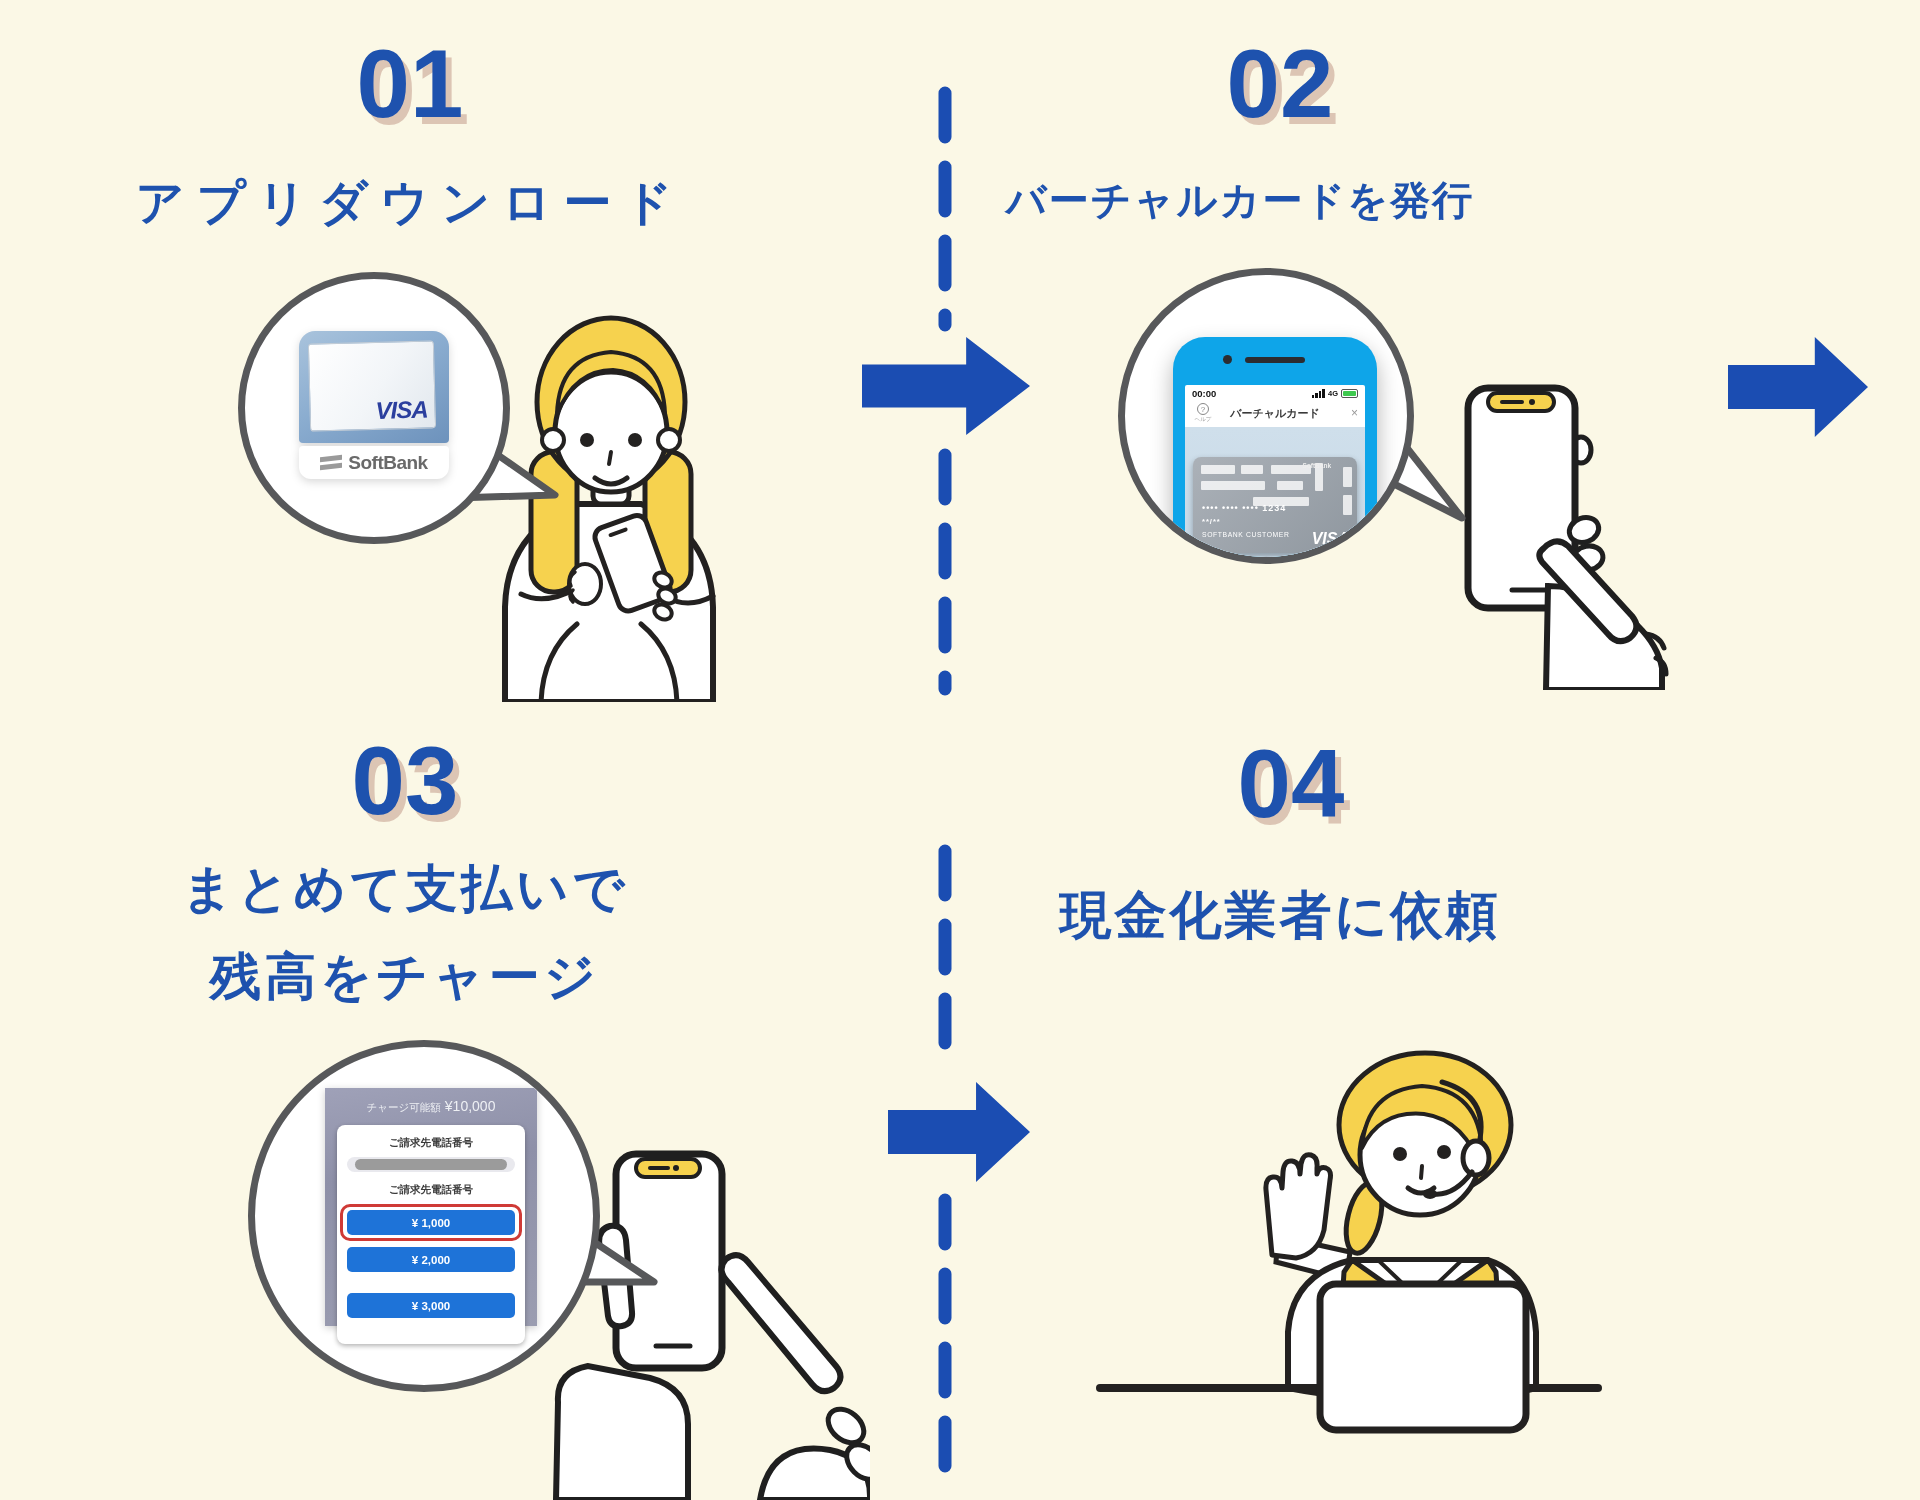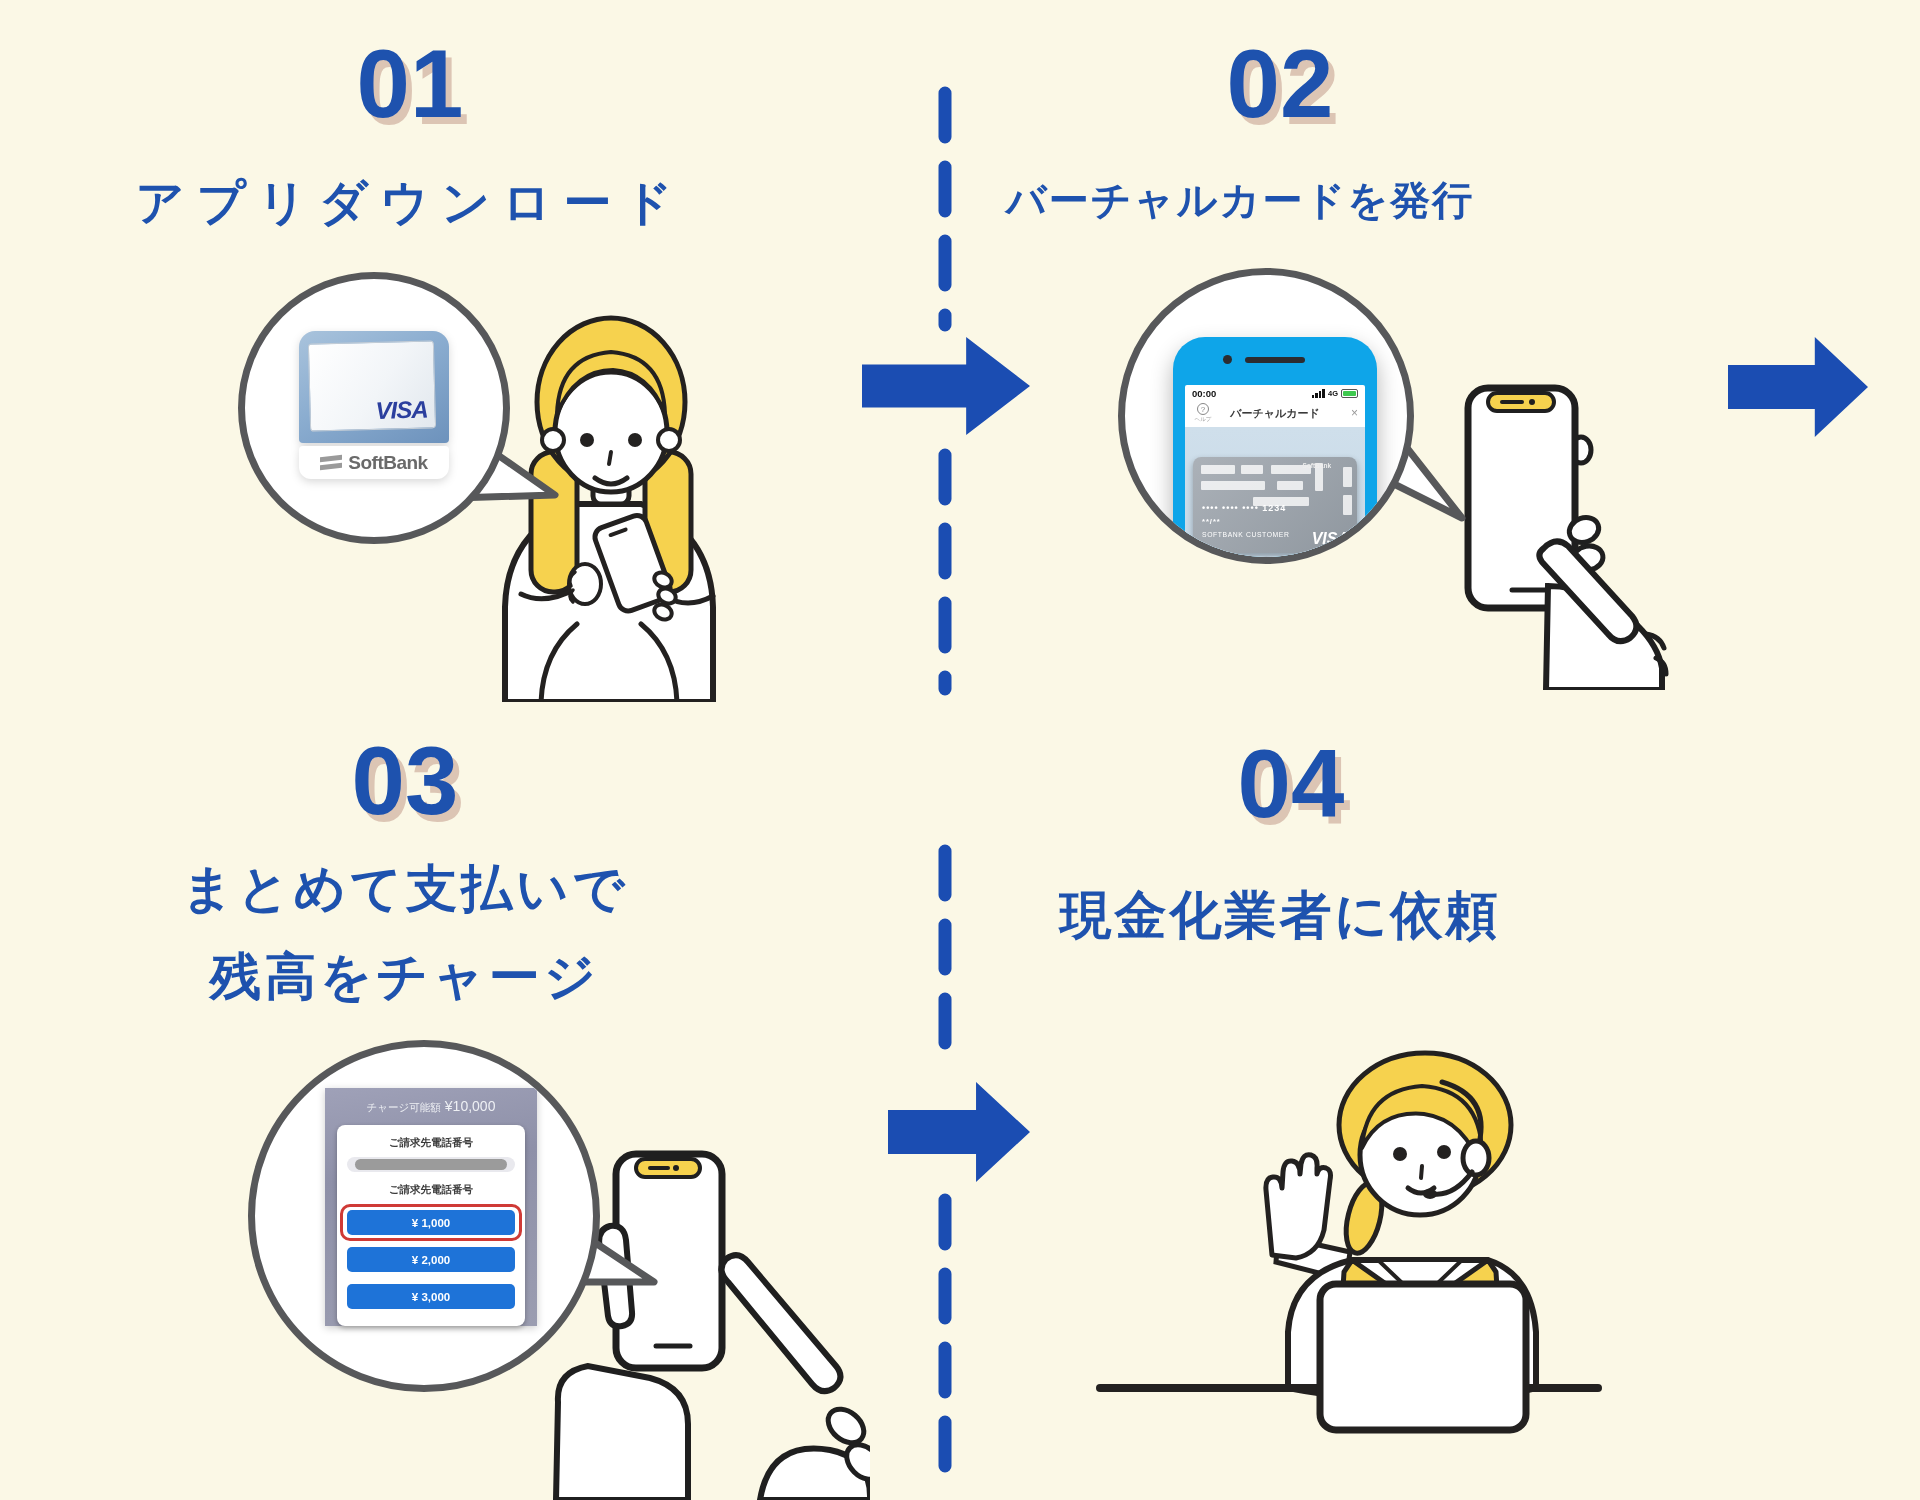--- a/index.html
+++ b/index.html
@@ -79,21 +79,21 @@
     box-shadow:0 2px 8px rgba(0,0,0,.2);}
   .cs-header{text-align:center;color:#eef0f4;padding:9px 0 10px;}
   .cs-header .l{font-size:10.5px;margin-right:4px;}
   .cs-header .a{font-size:14px;}
   .cs-card{background:#fff;margin:0 12px;border-radius:8px;padding:11px 10px 5px;
     box-shadow:0 2px 5px rgba(0,0,0,.3);}
   .cs-label{text-align:center;font-size:10.5px;color:#3c3c3c;font-weight:bold;margin-bottom:7px;}
   .cs-input{height:15px;background:#e9e9ee;border-radius:8px;position:relative;margin-bottom:11px;}
   .cs-input i{position:absolute;left:8px;right:8px;top:2px;bottom:2px;background:#9b9b9b;border-radius:6px;}
   .cs-btn{height:25px;background:#1e73d8;border-radius:5px;color:#fff;font-size:11.5px;
-    font-weight:bold;display:flex;align-items:center;justify-content:center;margin-bottom:12px;}
+    font-weight:bold;display:flex;align-items:center;justify-content:center;margin-bottom:21px;}
   .cs-sel{border:3px solid #cf3a36;border-radius:10px;padding:3px 4px;margin:0 -7px 6px;}
   .cs-sel .cs-btn{margin-bottom:0;}
 </style>
 </head>
 <body>
 
 <div class="canvas">
 
   <svg class="vdash" style="left:938px;top:85px;" width="14" height="248">
     <line x1="7" y1="8" x2="7" y2="240" stroke="#1b4db2" stroke-width="13" stroke-dasharray="44 30" stroke-linecap="round"></line>

